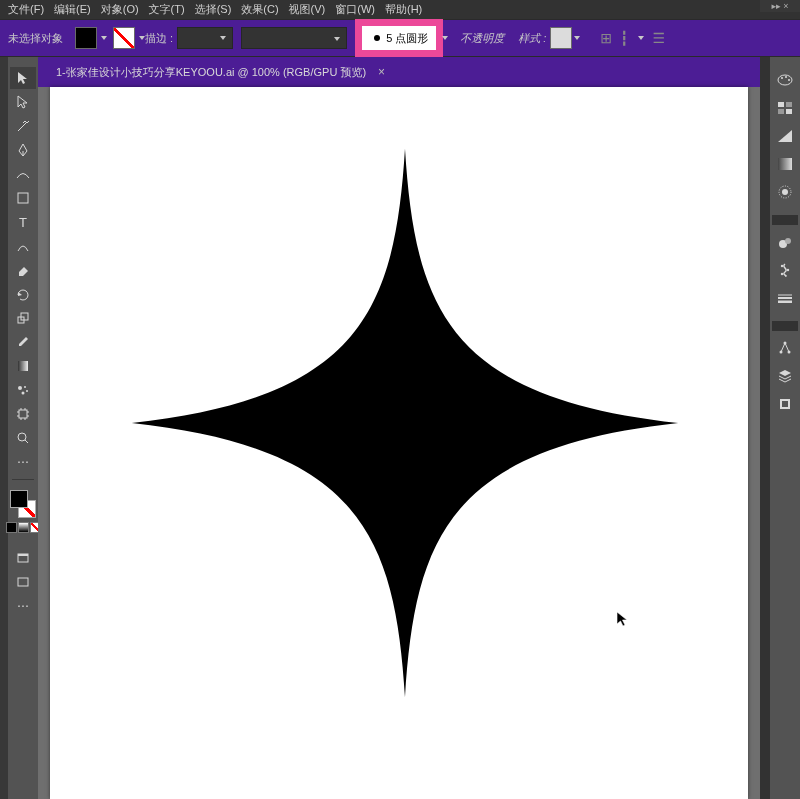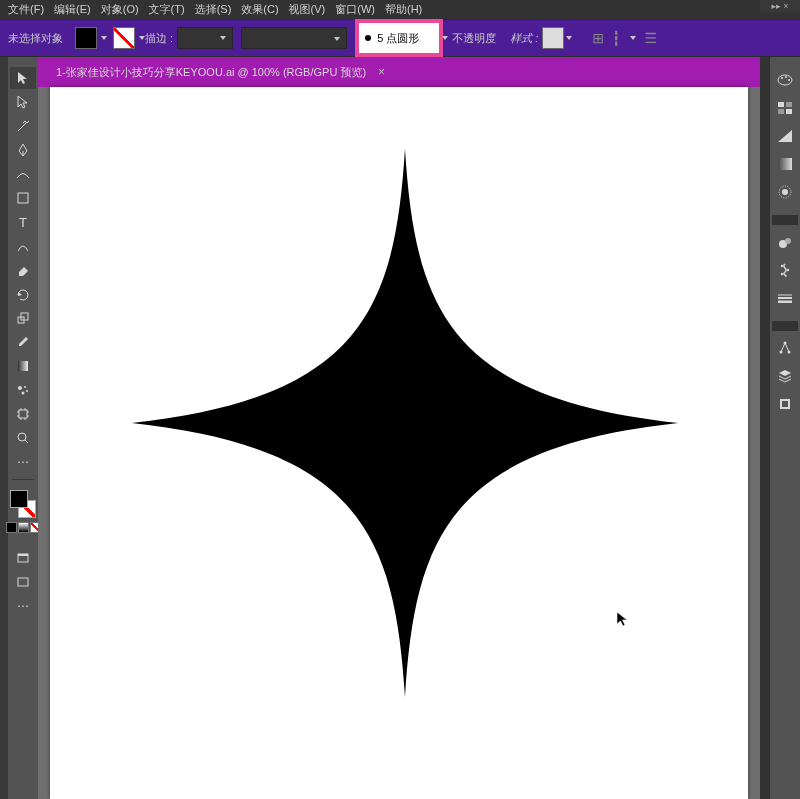--- a/index.html
+++ b/index.html
@@ -8,40 +8,40 @@
 .menu-item { margin-right: 10px; cursor: default; }
 .control-bar { height: 38px; background: #4c1d95; display: flex; align-items: center; padding: 0 8px; font-size: 11px; color: #c8c8c8; border-top: 1px solid #2a2a2a; border-bottom: 1px solid #2a2a2a; }
 .no-select { margin-right: 12px; }
 .swatch { width: 22px; height: 22px; background: #000; border: 1px solid #6a6a6a; margin-right: 2px; }
 .dropdown-caret { display: inline-block; width: 0; height: 0; border-left: 3px solid transparent; border-right: 3px solid transparent; border-top: 4px solid #c8c8c8; margin-left: 2px; }
 .no-stroke { width: 22px; height: 22px; background: #fff; position: relative; margin-left: 6px; margin-right: 2px; border: 1px solid #6a6a6a; }
 .no-stroke::after { content: ''; position: absolute; left: 0; top: 0; width: 100%; height: 100%; background: linear-gradient(to top right, transparent 45%, #f00 45%, #f00 55%, transparent 55%); }
 .stroke-label { margin-left: 0; margin-right: 4px; }
 .small-field { width: 56px; height: 22px; background: #333; border: 1px solid #262626; display: flex; align-items: center; justify-content: flex-end; padding-right: 6px; font-size: 10px; color: #aaa; }
 .wide-field { width: 106px; height: 22px; background: #333; border: 1px solid #262626; margin-left: 8px; }
-.brush-field { width: 88px; height: 38px; background: #fff; border: 4px solid #ec4899; margin-left: 8px; display: flex; align-items: center; padding-left: 6px; font-size: 11px; color: #000; }
+.brush-field { width: 88px; height: 38px; background: #fff; border: 7px solid #ec4899; margin-left: 8px; display: flex; align-items: center; padding-left: 12px; font-size: 11px; color: #000; }
 .bullet { width: 6px; height: 6px; border-radius: 50%; background: #000; margin-right: 6px; }
-.opacity-label { margin-left: 4px; margin-right: 4px; }
+.opacity-label { margin-left: 12px; margin-right: 4px; font-style: italic; }
 .style-label { margin-left: 10px; margin-right: 4px; font-style: italic; }
 .style-swatch { width: 22px; height: 22px; background: #dcdcdc; border: 1px solid #6a6a6a; }
 .align-icons { margin-left: 20px; display: flex; gap: 8px; color: #888; font-size: 14px; }
 .workspace { display: flex; height: calc(100% - 57px); }
 .left-edge { width: 8px; background: #383838; }
 .tools { width: 30px; background: #535353; display: flex; flex-direction: column; align-items: center; padding-top: 10px; }
 .tool-btn { width: 26px; height: 22px; display: flex; align-items: center; justify-content: center; color: #d8d8d8; margin-bottom: 2px; }
 .tool-btn.active { background: #3f3f3f; }
 .tool-divider { width: 22px; height: 1px; background: #3a3a3a; margin: 4px 0; }
 .fill-stroke-box { position: relative; width: 26px; height: 28px; margin-top: 6px; }
 .fs-fill { position: absolute; left: 0; top: 0; width: 18px; height: 18px; background: #000; border: 1px solid #aaa; }
 .fs-stroke { position: absolute; right: 0; bottom: 0; width: 18px; height: 18px; background: #fff; border: 1px solid #aaa; }
 .fs-stroke::after { content: ''; position: absolute; left: 0; top: 0; width: 100%; height: 100%; background: linear-gradient(to top right, transparent 43%, #f00 43%, #f00 57%, transparent 57%); }
 .small-swatches { display: flex; margin-top: 4px; gap: 1px; }
 .mini-sw { width: 11px; height: 11px; border: 1px solid #777; }
 .canvas-area { flex: 1; background: #6f6f6f; position: relative; }
-.doc-tab { height: 30px; background: #a21caf; display: flex; align-items: center; padding-left: 18px; font-size: 11px; color: #d8d8d8; }
+.doc-tab { height: 30px; background: #4c1d95; display: flex; align-items: center; padding-left: 18px; font-size: 11px; color: #d8d8d8; }
 .close-x { margin-left: 12px; font-size: 12px; color: #bbb; }
 .canvas { position: absolute; top: 30px; left: 12px; right: 12px; bottom: 0; background: #fff; box-shadow: 0 0 4px rgba(0,0,0,0.5); }
 .right-gutter { width: 10px; background: #323232; }
 .right-panels { width: 30px; background: #535353; display: flex; flex-direction: column; align-items: center; padding-top: 12px; }
 .right-panels .tool-btn { margin-bottom: 6px; }
 .panel-divider { width: 26px; height: 10px; background: #323232; margin: 6px 0; }
 .cursor-in-canvas { position: absolute; left: 566px; top: 524px; pointer-events: none; }
 .top-tab-strip { position: absolute; top: 0; right: 0; width: 40px; height: 12px; background: #383838; display: flex; align-items: center; justify-content: center; font-size: 9px; color: #aaa; }
 </style>
 </head>

